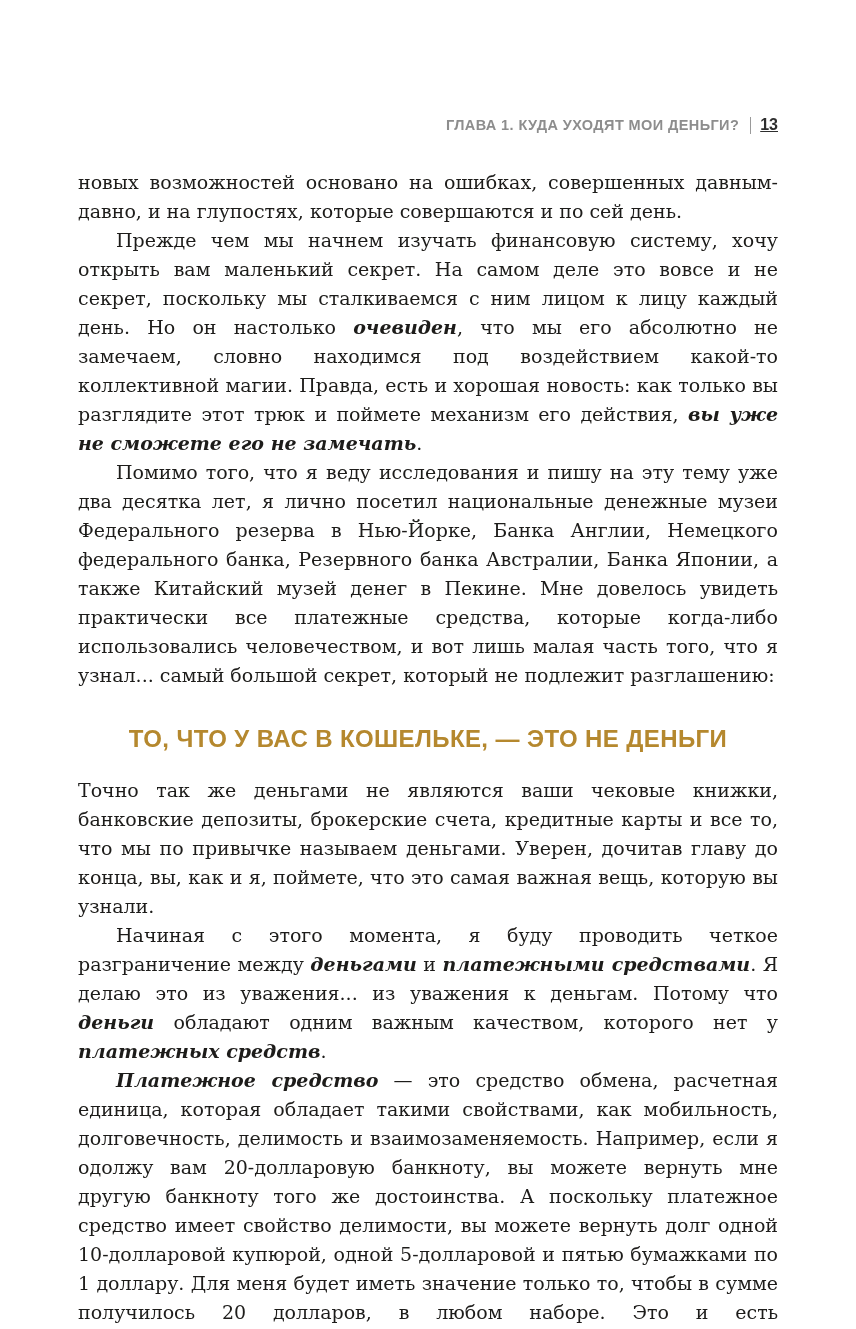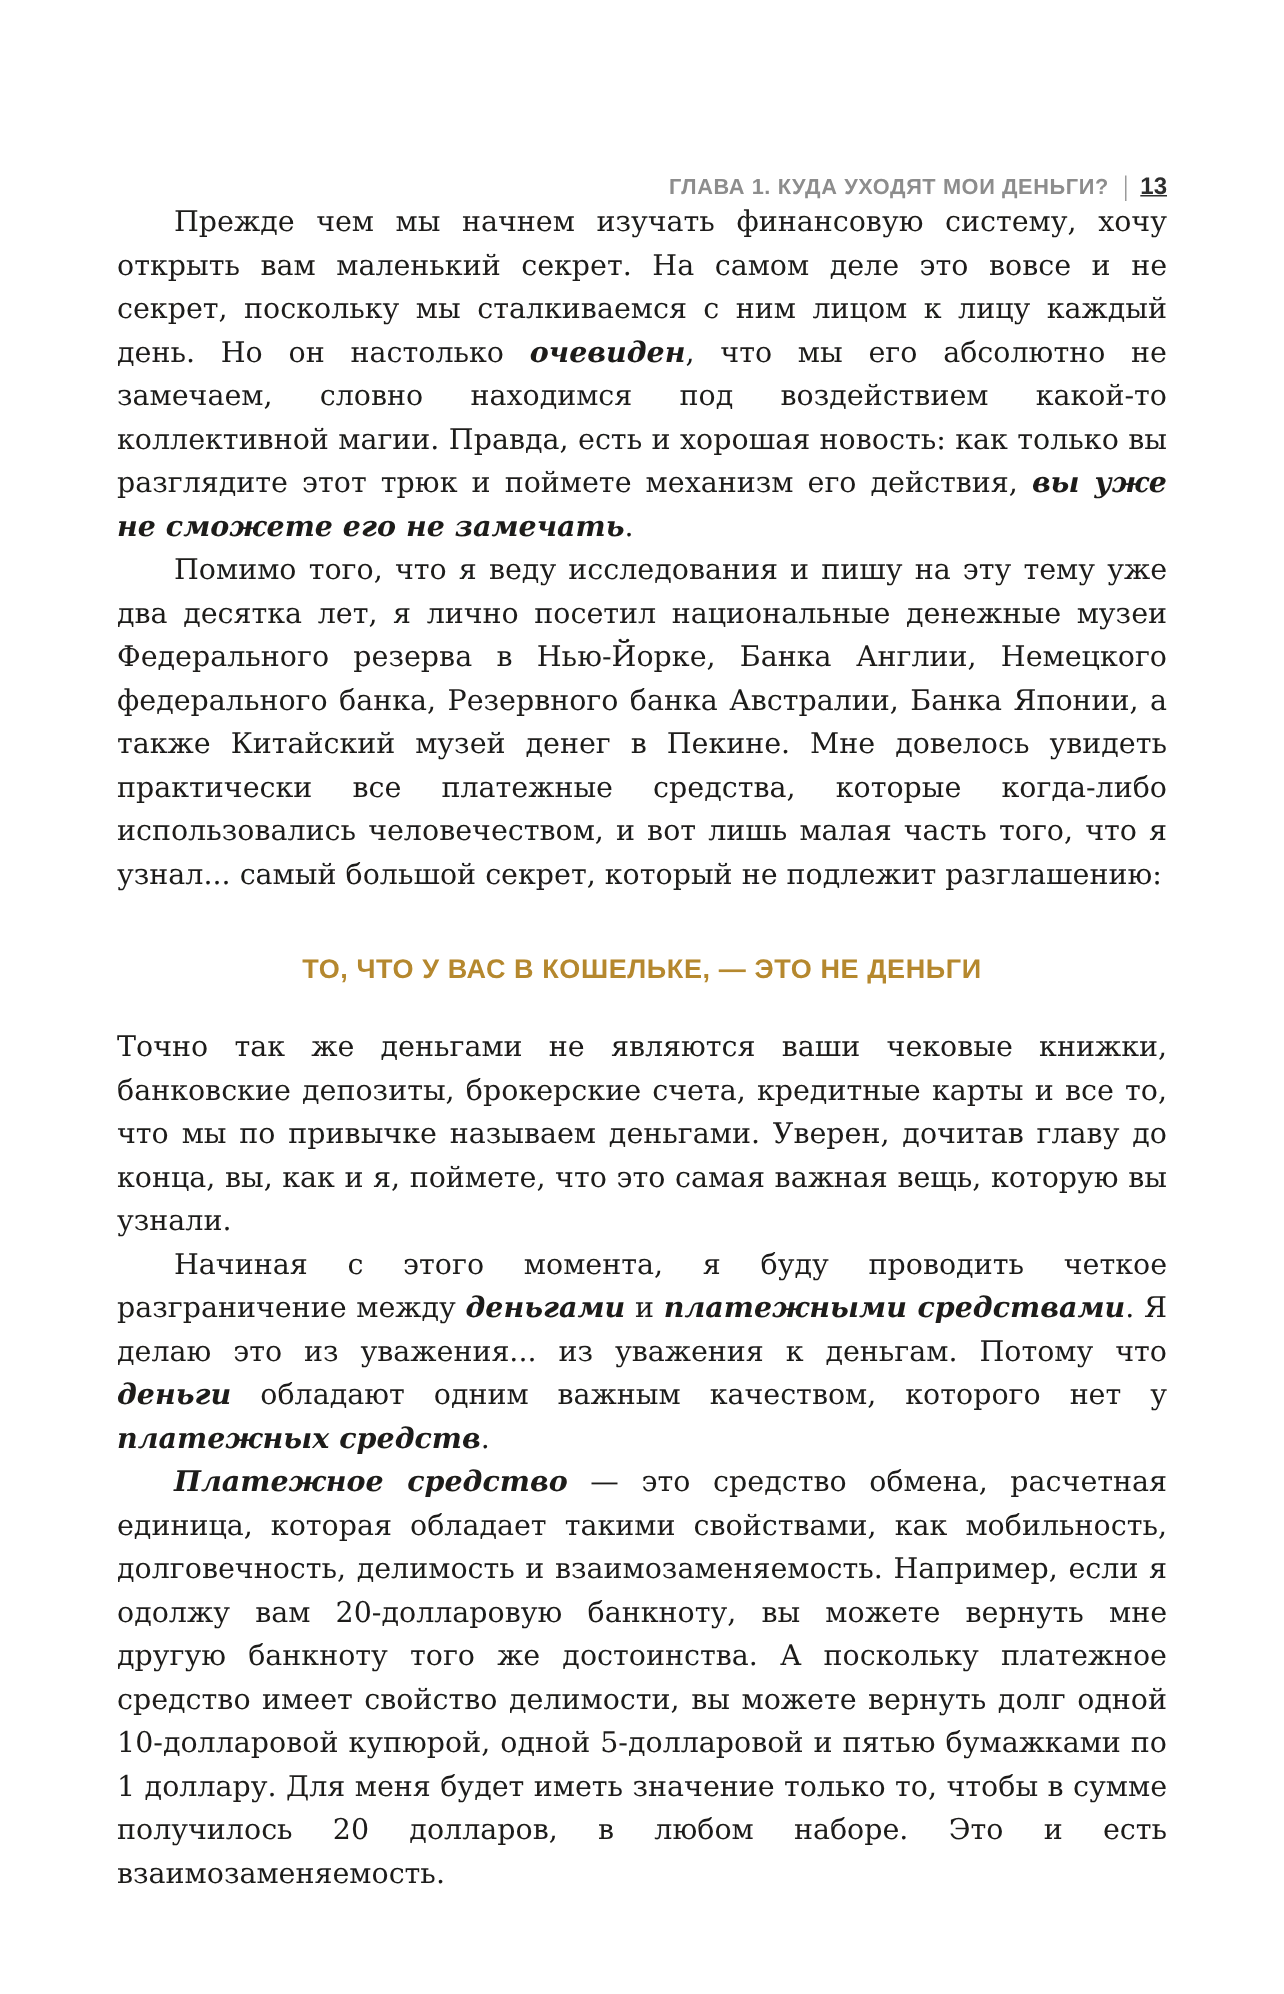--- a/index.html
+++ b/index.html
@@ -20,20 +20,21 @@
     padding:116px 78px 0 78px;
     overflow:hidden;
     font-family:"DejaVu Serif","Liberation Serif",serif;
     color:var(--body-color);
   }
   .running-header{
     display:flex;
     justify-content:flex-end;
     align-items:center;
     font-family:"Liberation Sans","DejaVu Sans",sans-serif;
+    margin-bottom:34px;
   }
   .running-header .chapter{
     color:var(--running-head-color);
     font-size:14.5px;
     font-weight:bold;
     letter-spacing:0.4px;
     text-transform:uppercase;
   }
   .running-header .divider{
     width:0;
@@ -62,38 +63,39 @@
     font-style:italic;
     font-weight:bold;
   }
   .body-text .bold-italic{
     font-style:italic;
     font-weight:bold;
   }
   .section-heading{
     font-family:"Liberation Sans","DejaVu Sans",sans-serif;
     color:var(--heading-color);
-    font-size:18px;
+    font-size:24px;
     font-weight:bold;
     letter-spacing:0.4px;
     text-align:center;
     text-transform:uppercase;
     margin:34px 0 23px 0;
   }
 </style>
 </head>
 <body>
 
 <div class="page">
   <header class="running-header">
     <span class="chapter">ГЛАВА 1. КУДА УХОДЯТ МОИ ДЕНЬГИ?</span>
     <span class="divider"></span>
     <span class="pagenum">13</span>
   </header>
   <main class="body-text" id="body-text">
+      <p class=""><span>новых возможностей основано на ошибках, совершенных давным-давно, и на глупостях, которые совершаются и по сей день.</span></p>
       <p class="indent"><span>Прежде чем мы начнем изучать финансовую систему, хочу открыть вам маленький секрет. На самом деле это вовсе и не секрет, поскольку мы сталкиваемся с ним лицом к лицу каждый день. Но он настолько </span><span class="italic">очевиден</span><span>, что мы его абсолютно не замечаем, словно находимся под воздействием какой-то коллективной магии. Правда, есть и хорошая новость: как только вы разглядите этот трюк и поймете механизм его действия, </span><span class="bold-italic">вы уже не сможете его не замечать</span><span>.</span></p>
       <p class="indent"><span>Помимо того, что я веду исследования и пишу на эту тему уже два десятка лет, я лично посетил национальные денежные музеи Федерального резерва в Нью-Йорке, Банка Англии, Немецкого федерального банка, Резервного банка Австралии, Банка Японии, а также Китайский музей денег в Пекине. Мне довелось увидеть практически все платежные средства, которые когда-либо использовались человечеством, и вот лишь малая часть того, что я узнал... самый большой секрет, который не подлежит разглашению:</span></p>
       <h2 class="section-heading">ТО, ЧТО У ВАС В КОШЕЛЬКЕ, — ЭТО НЕ ДЕНЬГИ</h2>
       <p class=""><span>Точно так же деньгами не являются ваши чековые книжки, банковские депозиты, брокерские счета, кредитные карты и все то, что мы по привычке называем деньгами. Уверен, дочитав главу до конца, вы, как и я, поймете, что это самая важная вещь, которую вы узнали.</span></p>
       <p class="indent"><span>Начиная с этого момента, я буду проводить четкое разграничение между </span><span class="italic">деньгами</span><span> и </span><span class="italic">платежными средствами</span><span>. Я делаю это из уважения... из уважения к деньгам. Потому что </span><span class="italic">деньги</span><span> обладают одним важным качеством, которого нет у </span><span class="italic">платежных средств</span><span>.</span></p>
       <p class="indent"><span class="italic">Платежное средство</span><span> — это средство обмена, расчетная единица, которая обладает такими свойствами, как мобильность, долговечность, делимость и взаимозаменяемость. Например, если я одолжу вам 20-долларовую банкноту, вы можете вернуть мне другую банкноту того же достоинства. А поскольку платежное средство имеет свойство делимости, вы можете вернуть долг одной 10-долларовой купюрой, одной 5-долларовой и пятью бумажками по 1 доллару. Для меня будет иметь значение только то, чтобы в сумме получилось 20 долларов, в любом наборе. Это и есть взаимозаменяемость.</span></p>
     </main>
 </div>
 
 </body></html>

